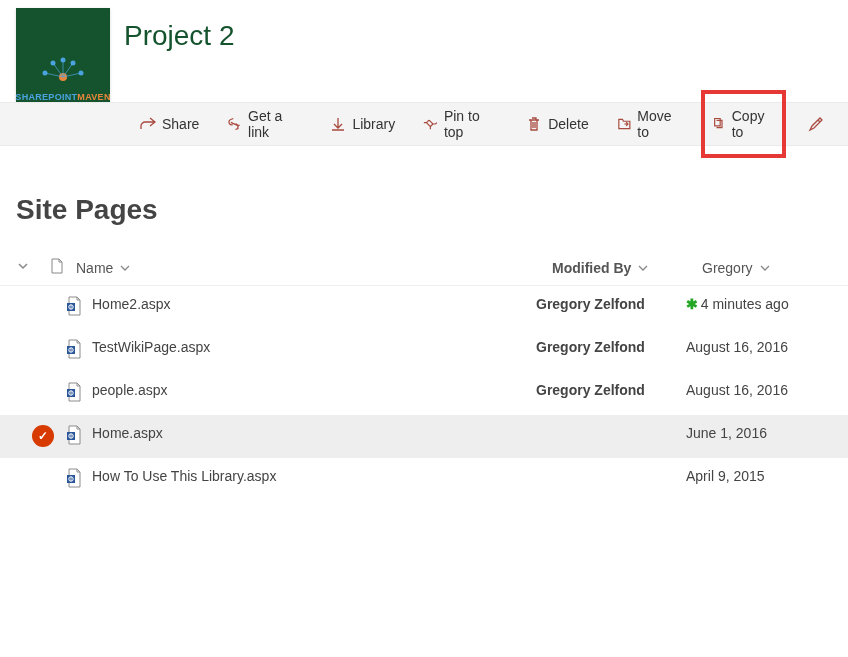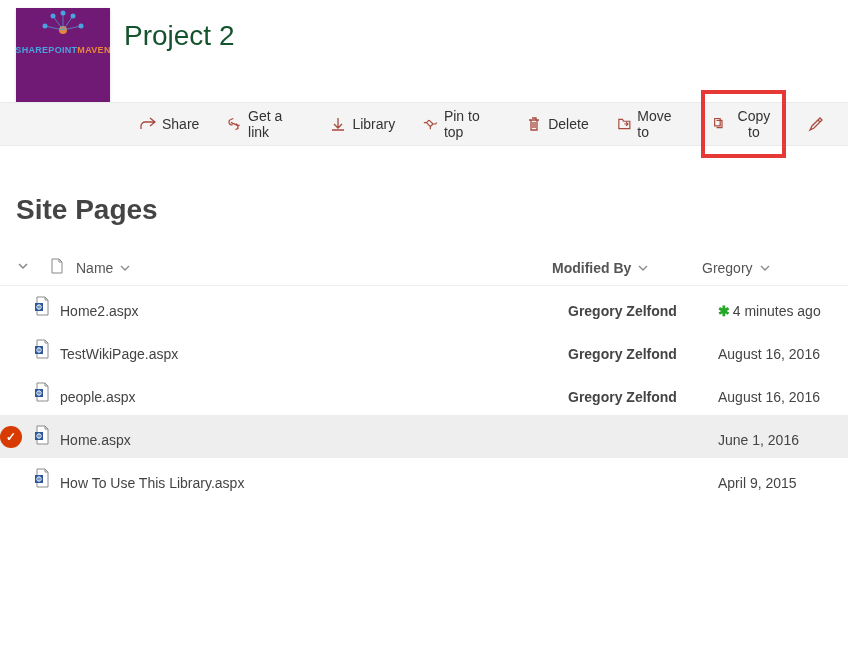--- a/index.html
+++ b/index.html
@@ -1,37 +1,37 @@
 <!DOCTYPE html>
 <html><head>
 <meta charset="utf-8">
 <style>
 * { box-sizing: border-box; margin: 0; padding: 0; }
 body { font-family: "Segoe UI", -apple-system, sans-serif; font-size: 14px; color: #333; background: #fff; width: 848px; }
 .header { display: flex; align-items: flex-start; padding: 8px 0 0 16px; }
-.logo-box { width: 94px; height: 94px; background: #701a75; box-shadow: 0 1px 3px rgba(0,0,0,0.15); display: flex; align-items: flex-start; justify-content: center; position: relative; }
+.logo-box { width: 94px; height: 94px; background: #14532d; box-shadow: 0 1px 3px rgba(0,0,0,0.15); display: flex; align-items: flex-end; justify-content: center; position: relative; }
 .logo-inner { text-align: center; }
 .logo-dots { position: relative; width: 60px; height: 30px; margin: 0 auto 4px; }
 .logo-text-sp { font-size: 9px; font-weight: 600; letter-spacing: 0.3px; }
 .logo-text-sp .blue { color: #4aa3df; }
 .logo-text-sp .orange { color: #e8873c; }
 .site-title { font-size: 28px; font-weight: 300; color: #14532d; margin: 12px 0 0 14px; }
 .toolbar { background: #f4f4f4; border-top: 1px solid #eaeaea; border-bottom: 1px solid #eaeaea; display: flex; align-items: center; height: 44px; padding: 0 0 0 130px; position: relative; }
 .tb-item { display: inline-flex; align-items: center; color: #333; padding: 6px 10px; margin-right: 8px; cursor: pointer; font-size: 14px; }
 .tb-item svg { margin-right: 6px; }
-.highlight-box { border: 4px solid #e63935; padding: 14px 6px; text-align: center; }
+.highlight-box { border: 4px solid #e63935; padding: 14px 6px; }
 .page-heading { font-size: 28px; font-weight: 700; color: #444; margin: 48px 0 24px 16px; }
 .list-header { display: flex; align-items: center; padding: 8px 16px; border-bottom: 1px solid #eee; color: #555; }
 .col-check { width: 34px; }
 .col-type { width: 26px; }
 .col-name { flex: 1; display: flex; align-items: center; }
 .col-mod-by { width: 150px; display: flex; align-items: center; font-weight: bold; }
 .col-mod { width: 130px; display: flex; align-items: center; }
 .chev { margin-left: 6px; }
-.row { display: flex; align-items: flex-end; padding: 10px 0; font-size: 14px; color: #444; position: relative; }
+.row { display: flex; align-items: flex-start; padding: 10px 32px; font-size: 14px; color: #444; position: relative; }
 .row.selected { background: #eee; }
 .file-icon { width: 16px; height: 20px; }
 .sel-check { width: 22px; height: 22px; border-radius: 50%; background: #d83b01; display: flex; align-items: center; justify-content: center; color: #fff; font-size: 12px; font-weight: bold; }
 .new-dot { color: #24a724; font-weight: bold; margin-right: 3px; }
 .highlight-sel { position: absolute; left: 9px; top: 355px; width: 42px; height: 42px; border: 4px solid #e63935; }
 .ctx-menu { position: absolute; left: 544px; top: 378px; width: 166px; background: #fff; border: 1px solid #ccc; box-shadow: 0 2px 5px rgba(0,0,0,0.15); padding: 10px 0; z-index: 10; }
 .ctx-item { padding: 10px 14px; cursor: pointer; font-size: 14px; color: #333; }
 .list-container { position: relative; }
 svg.stroke { stroke: #a84a3e; fill: none; stroke-width: 1.3; }
 </style>

